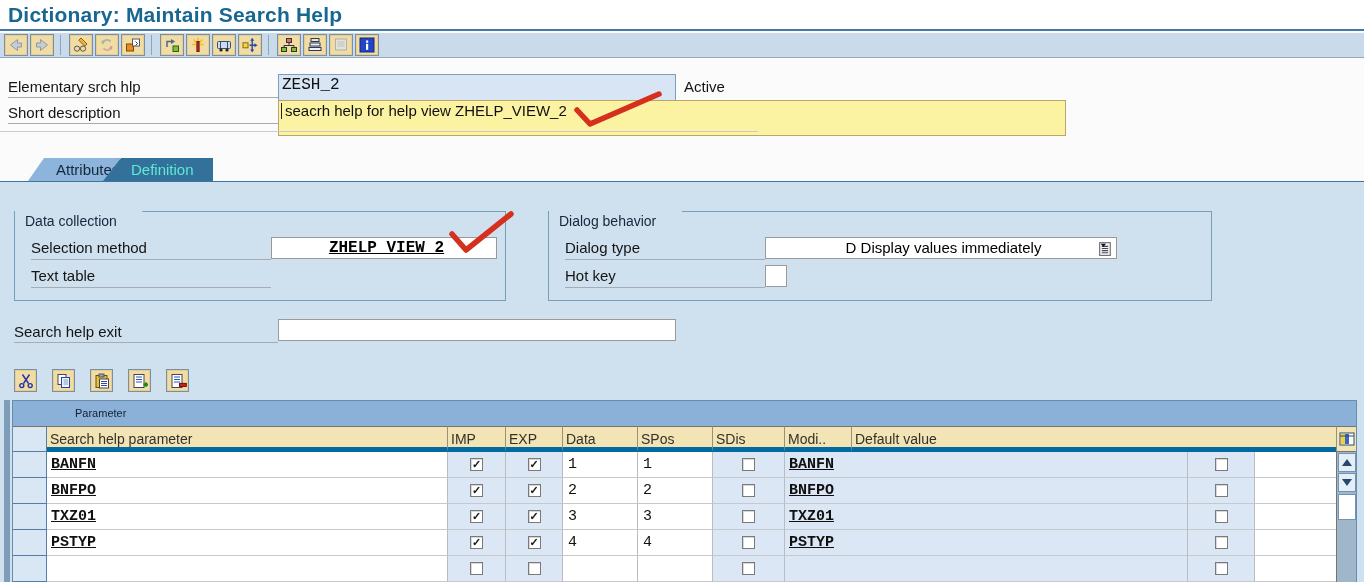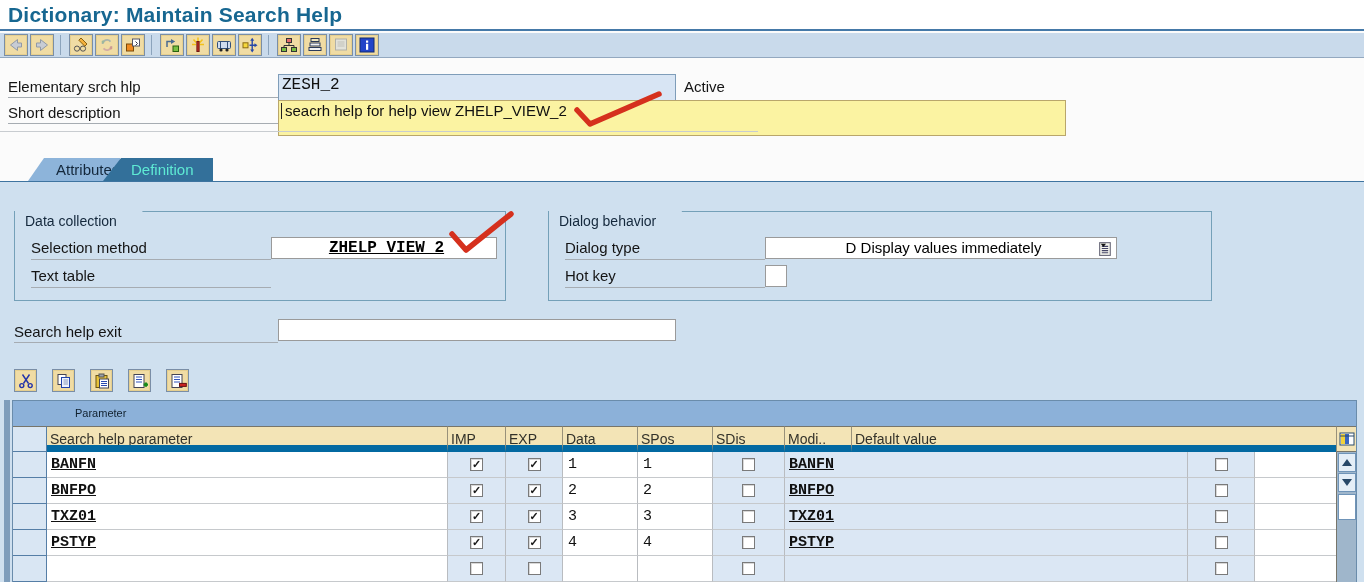--- a/index.html
+++ b/index.html
@@ -48,21 +48,21 @@
 
   
   .edit-btn { position:absolute; top:187px; width:23px; height:23px; background:#f0dca4; border:1px solid #7a8ea6; box-shadow:inset 0 0 0 1px #e6cf8e; display:flex; align-items:center; justify-content:center; }
 
   
   #left-accent { position:absolute; left:4px; top:218px; width:6px; height:183px; background:#7e9dbb; }
   #table-frame { position:absolute; left:12px; top:218px; width:1345px; height:183px; border:1px solid #6a8cab; background:#ffffff; }
   #table-band { height:25px; background:#8cb1d9; font-size:11px; color:#10202e; line-height:25px; padding-left:62px; }
   .trow { display:flex; height:26px; }
   .cell { border-right:1px solid #b9bcc0; border-bottom:1px solid #c6c9cc; height:26px; overflow:hidden; white-space:nowrap; }
-  .hcell { background:#f3e4b6; border-right:1px solid #98917a; border-bottom:7px solid #0369a1; border-top:1px solid #77756a; font-size:14px; color:#33322a; line-height:24px; padding-left:3px; }
+  .hcell { background:#f3e4b6; border-right:1px solid #98917a; border-bottom:5px solid #0369a1; border-top:1px solid #77756a; font-size:14px; color:#33322a; line-height:24px; padding-left:3px; }
   .c-sel { width:34px; background:#d9e6f3; border-right:1px solid #557ea6; border-bottom:1px solid #557ea6; }
   .c-par { width:401px; background:#fff; }
   .c-imp { width:58px; background:#dbe7f4; }
   .c-exp { width:57px; background:#dbe7f4; }
   .c-lpos { width:75px; background:#fff; }
   .c-spos { width:75px; background:#fff; }
   .c-sdis { width:72px; background:#dbe7f4; }
   .c-de  { width:403px; background:#dbe7f4; }
   .c-mod { width:67px; background:#dbe7f4; }
   .c-def { flex:1; background:#fff; border-right:none; }

